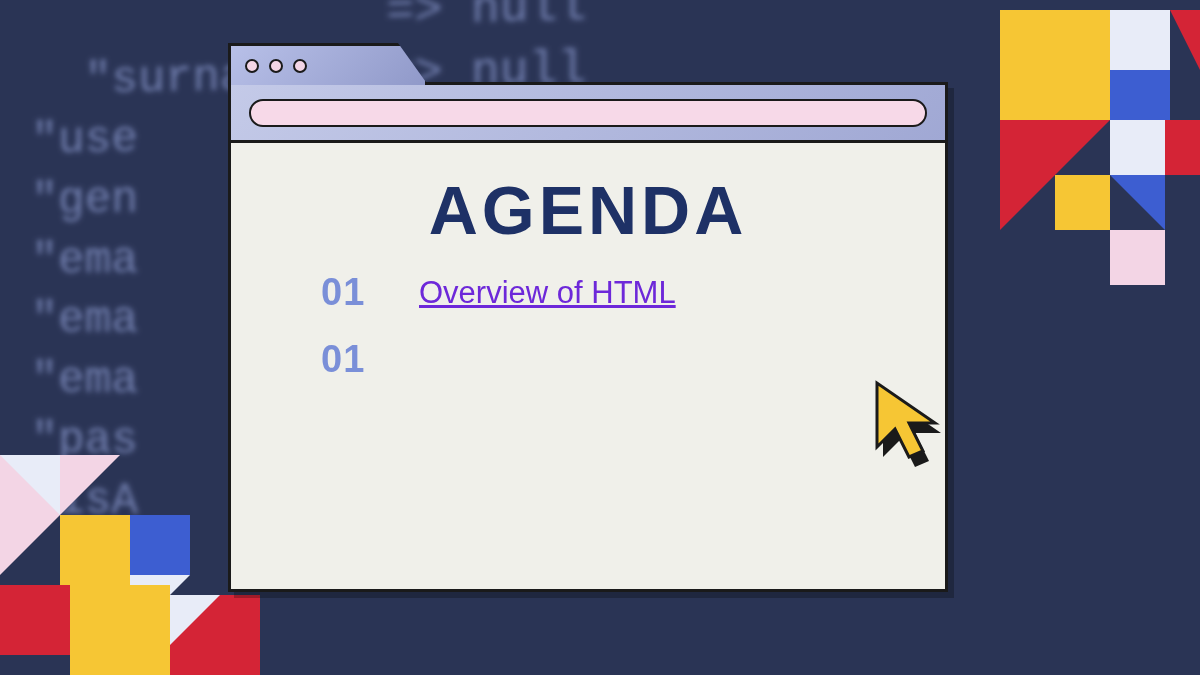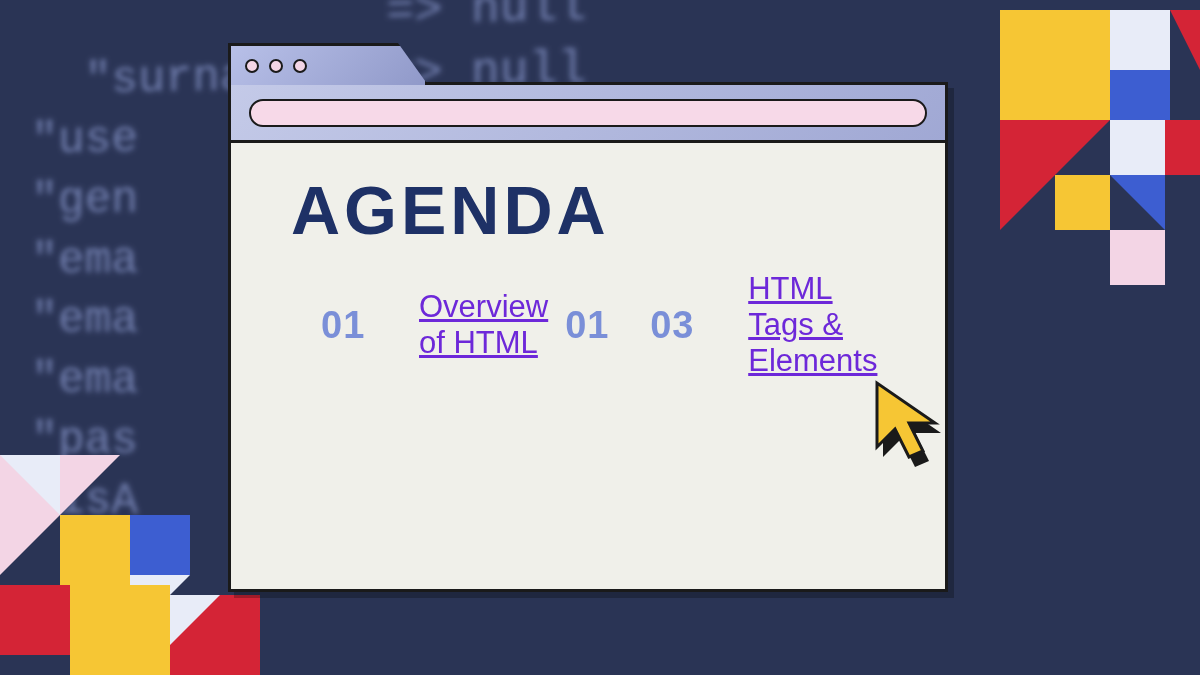--- a/index.html
+++ b/index.html
@@ -78,26 +78,26 @@
       border: 2.5px solid #1a1a1a;
       border-radius: 14px;
     }
     .content {
       padding: 28px 60px 20px 60px;
     }
     .title {
       font-size: 68px;
       font-weight: 900;
       color: #1e3166;
-      text-align: left;
+      text-align: center;
       letter-spacing: 4px;
       margin-bottom: 22px;
       font-family: Arial Black, Arial, sans-serif;
     }
-    .items { display: flex; flex-direction: row; gap: 17px; padding-left: 30px; }
+    .items { display: flex; flex-direction: column; gap: 24px; padding-left: 30px; }
     .item { display: flex; align-items: center; gap: 30px; }
     .num {
       font-size: 38px;
       font-weight: 900;
       color: #7a8fd8;
       font-family: Arial Black, Arial, sans-serif;
       min-width: 68px;
       letter-spacing: 1px;
     }
     .label {
@@ -169,23 +169,19 @@
   <div class="content">
     <div class="title">AGENDA</div>
     <div class="items">
       <div class="item">
         <span class="num">01</span>
         <span class="label">Overview of HTML</span>
       </div>
       <div class="item">
         <span class="num">01</span>
       </div>
-      <div class="item">
-        <span class="num">03</span>
-        <span class="label">HTML Tags &amp; Elements</span>
-      </div>
     </div>
   </div>
   <svg class="cursor" viewBox="0 0 90 100">
     <polygon points="18,18 18,82 36,64 50,92 64,86 50,58 76,58" fill="#1a1a1a"></polygon>
     <polygon points="12,8 12,72 30,54 44,82 58,76 44,48 70,48" fill="#f6c634" stroke="#1a1a1a" stroke-width="3"></polygon>
   </svg>
 </div>
 
 </body></html>

